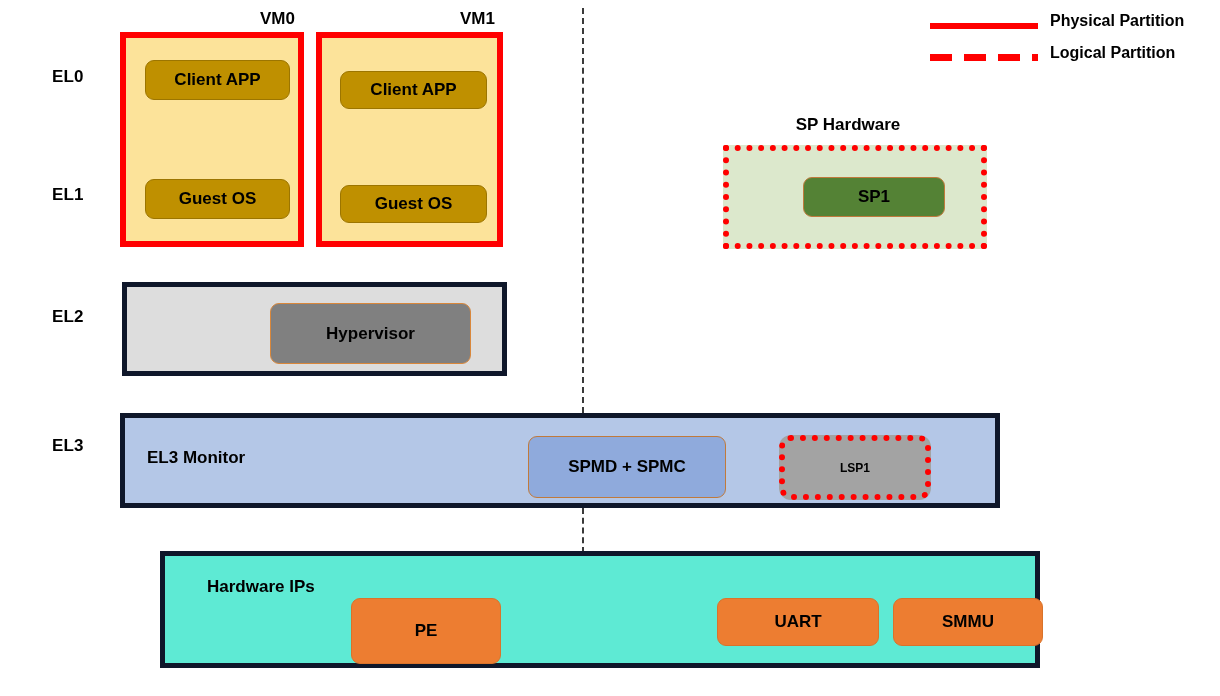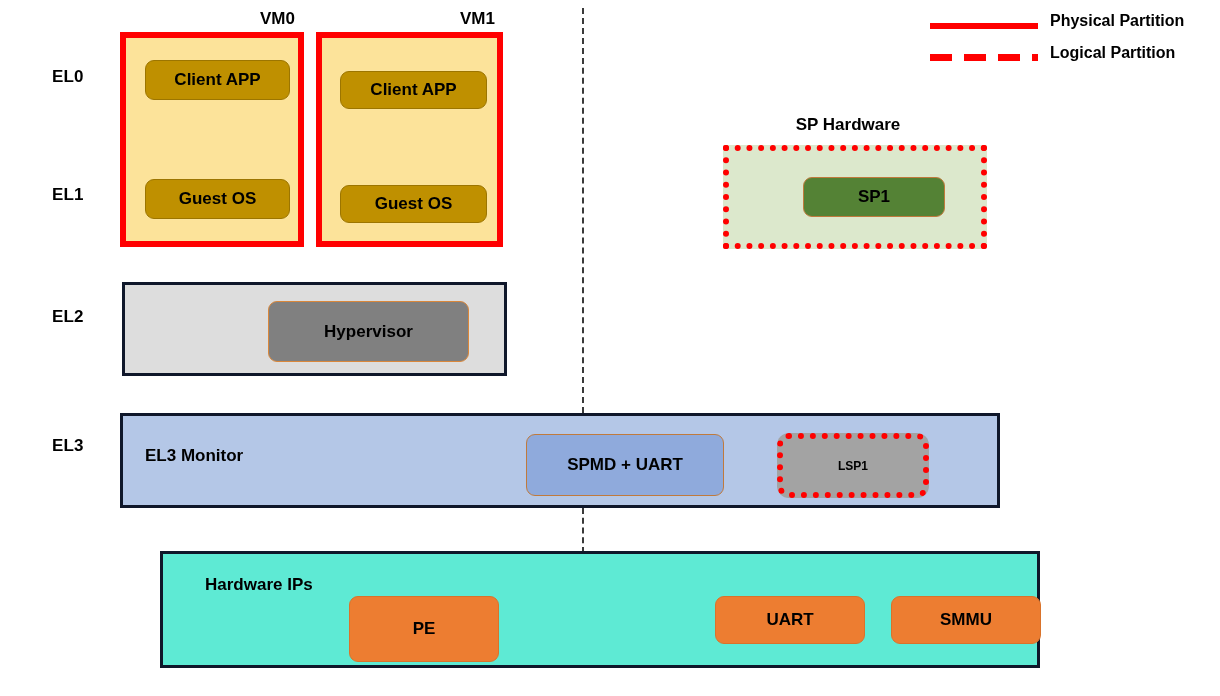--- a/index.html
+++ b/index.html
@@ -95,21 +95,21 @@
     align-items: center;
     justify-content: center;
     font-size: 12px;
     font-weight: bold;
     color: #000000;
   }
 
   
   .band {
     box-sizing: border-box;
-    border: 3px solid #0f172a;
+    border: 5px solid #0f172a;
     text-align: center;
   }
   .band-el2 { background: #DDDDDD; }
   .band-el3 { background: #B4C7E7; }
   .band-hw  { background: #5eead4; margin-left: 40px; }
   .band-title {
     position: absolute;
     font-size: 17px;
     font-weight: bold;
     color: #000000;
@@ -183,33 +183,33 @@
 
   <div class="abs band band-el2" style="left:122px; top:282px; width:385px; height:94px;">
     <div class="abs blk blk-gray" style="left:143px; top:16px; width:201px; height:61px;">
       <span>Hypervisor</span>
     </div>
   </div>
 
   <div class="abs band band-el3" style="left:120px; top:413px; width:880px; height:95px;">
     <div class="band-title" style="left:22px; top:30px;">EL3 Monitor</div>
     <div class="abs blk blk-blue" style="left:403px; top:18px; width:198px; height:62px;">
-      <span>SPMD + UART</span>
+      <span>SPMD + SPMC</span>
     </div>
     <div class="abs lsp-box" style="left:654px; top:17px; width:152px; height:65px;">
       <span>LSP1</span>
     </div>
   </div>
 
   <div class="abs band band-hw" style="left:120px; top:551px; width:880px; height:117px;">
     <div class="band-title" style="left:42px; top:21px;">Hardware IPs</div>
     <div class="abs blk blk-orange" style="left:186px; top:42px; width:150px; height:66px;">
       <span>PE</span>
     </div>
-    <div class="abs blk blk-orange" style="left:552px; top:42px; width:150px; height:48px;">
+    <div class="abs blk blk-orange" style="left:552px; top:42px; width:162px; height:48px;">
       <span>UART</span>
     </div>
     <div class="abs blk blk-orange" style="left:728px; top:42px; width:150px; height:48px;">
       <span>SMMU</span>
     </div>
   </div>
 
   <div class="abs" style="left:930px; top:12px; width:290px; height:62px;">
     <div class="abs legend-line-solid" style="left:0px; top:11px; width:108px;"></div>
     <div class="abs legend-text" style="left:120px; top:0px;">Physical Partition</div>

